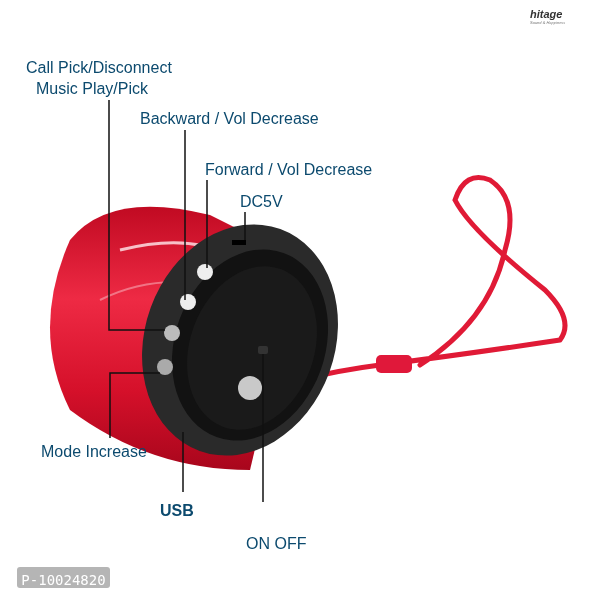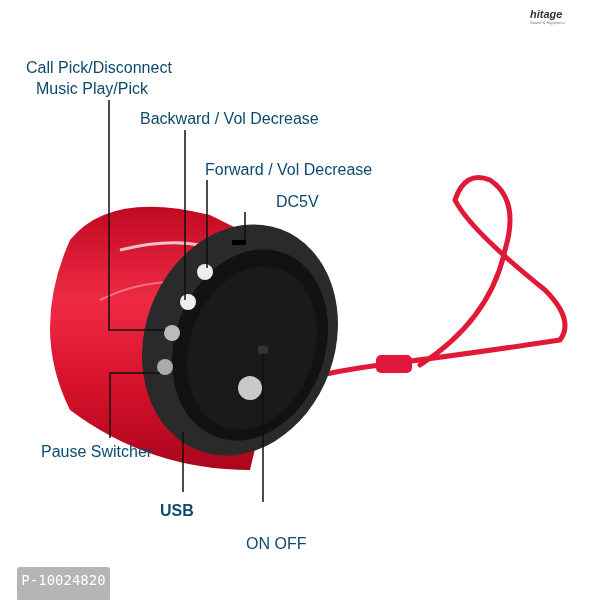--- a/index.html
+++ b/index.html
@@ -1,21 +1,21 @@
 <!DOCTYPE html>
 <html><head>
 <meta charset="utf-8">
 <style>
   html, body { margin:0; padding:0; }
   body { width:600px; height:600px; background:#ffffff; position:relative; overflow:hidden;
          font-family:"Liberation Sans", sans-serif; }
   .lbl { position:absolute; font-size:16px; color:#0c4a6e; white-space:nowrap; line-height:1.15; }
   .logo { position:absolute; left:530px; top:8px; font-size:11px; font-weight:bold; color:#333;font-style:italic; }
   .logo small { display:block; font-size:4px; font-weight:normal; color:#777; }
-  .pid { position:absolute; left:17px; top:567px; width:93px; height:34px; background:#b5b5b5;
+  .pid { position:absolute; left:17px; top:567px; width:93px; height:21px; background:#b5b5b5;
          border-radius:3px; color:#fff; font-family:"DejaVu Sans Mono", monospace; font-size:14px;
          line-height:26px; text-align:center; }
   svg.art { position:absolute; left:0; top:0; }
 </style>
 </head>
 <body>
 
 <svg class="art" width="600" height="600">
   <defs>
     <linearGradient id="bodyG" x1="0" y1="0" x2="0" y2="1">
@@ -55,18 +55,18 @@
   <path d="M183 432 V492" stroke="#111" stroke-width="1.5" fill="none"></path>
   <path d="M263 354 V502" stroke="#111" stroke-width="1.5" fill="none"></path>
 </svg>
 
 <div class="logo"><span>hitage</span><small>Sound &amp; Happiness</small></div>
 
 <div class="lbl" style="left:26px;top:59px;">Call Pick/Disconnect</div>
 <div class="lbl" style="left:36px;top:80px;">Music Play/Pick</div>
 <div class="lbl" style="left:140px;top:110px;">Backward / Vol Decrease</div>
 <div class="lbl" style="left:205px;top:161px;">Forward / Vol Decrease</div>
-<div class="lbl" style="left:240px;top:193px;margin-left:36px;">DC5V</div>
-<div class="lbl" style="left:41px;top:443px;">Pause Switcher</div>
+<div class="lbl" style="left:240px;top:193px;">DC5V</div>
+<div class="lbl" style="left:41px;top:443px;">Mode Increase</div>
 <div class="lbl" style="left:160px;top:502px;font-weight:bold;">USB</div>
 <div class="lbl" style="left:246px;top:535px;">ON OFF</div>
 
 <div class="pid">P-10024820</div>
 
 </body></html>

